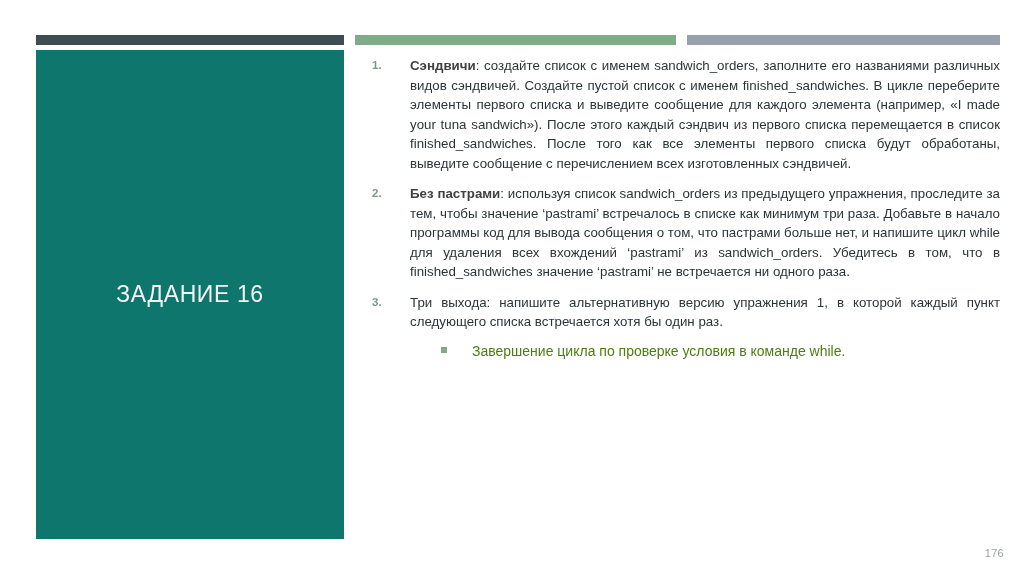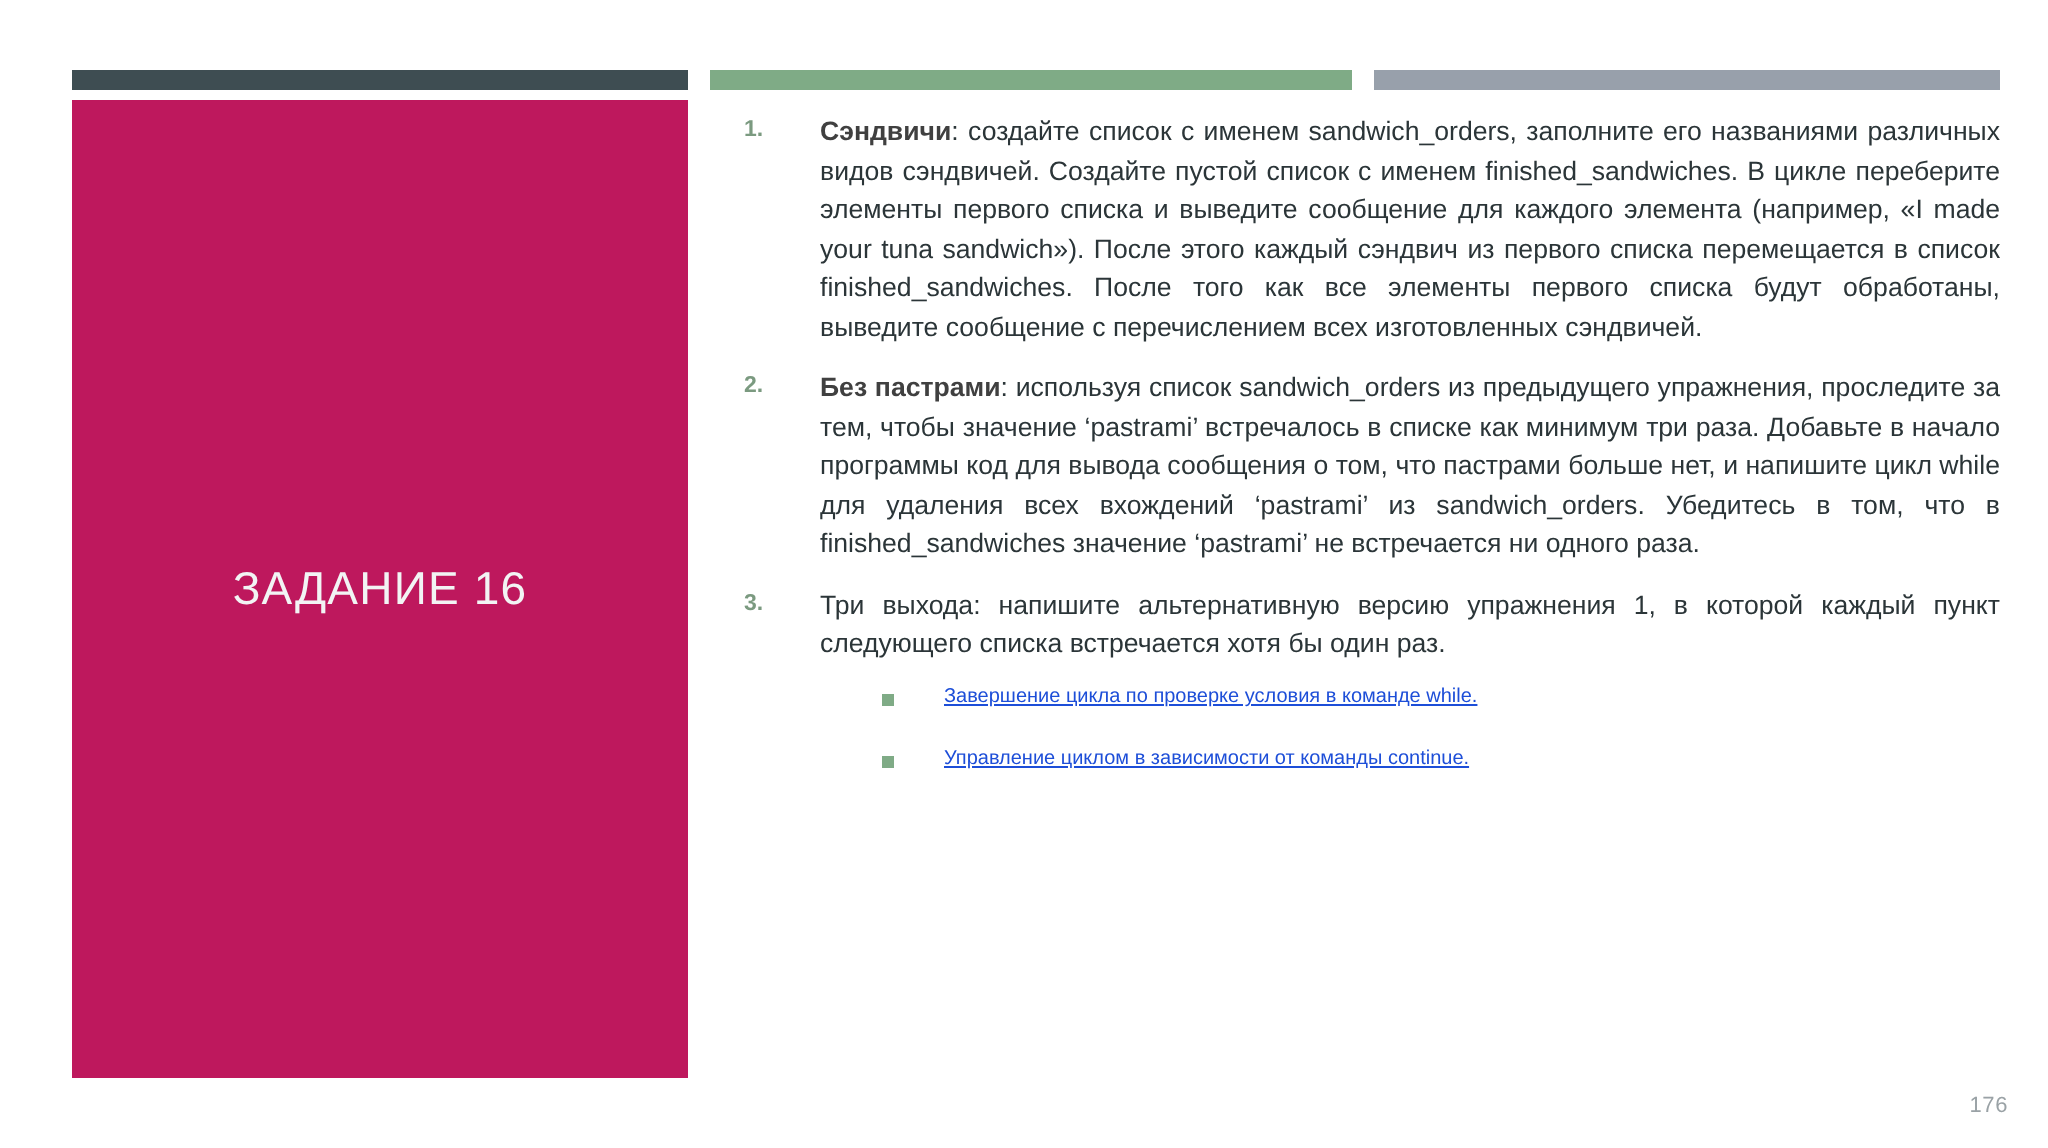--- a/index.html
+++ b/index.html
@@ -29,21 +29,21 @@
   .bar-green { left: 355px; width: 321px; background: #7fab86; }
   .bar-gray  { left: 687px; width: 313px; background: #98a0ab; }
 
   
   .title-panel {
     position: absolute;
     left: 36px;
     top: 50px;
     width: 308px;
     height: 489px;
-    background: #be185d;
+    background: #0f766e;
     display: flex;
     align-items: center;
     justify-content: center;
   }
   .title-panel .title-text {
     color: #f2f4f4;
     font-size: 23px;
     letter-spacing: 0.6px;
     font-weight: 400;
     text-align: center;
@@ -94,26 +94,25 @@
   
   ul.sub-list {
     list-style: none;
     margin: 10px 0 0 0;
     padding: 0;
   }
   li.sub-item {
     position: relative;
     padding-left: 62px;
     margin-bottom: 17px;
-    color: #1d4ed8;
-    font-size: 10px;
+    color: #4d7c0f;
+    font-size: 14px;
     line-height: 1.4;
     text-align: left;
     font-family: "Liberation Sans", sans-serif;
-    text-decoration: underline;
   }
   li.sub-item:last-child { margin-bottom: 0; }
   li.sub-item > .sq {
     position: absolute;
     left: 31px;
     top: 5px;
     width: 6px;
     height: 6px;
     background: #7fab86;
     display: block;
@@ -158,24 +157,20 @@
 
       <li class="main-item">
         <span class="marker">3.</span>
         <span>Три выхода: напишите альтернативную версию упражнения 1, в которой каждый пункт следующего списка встречается хотя бы один раз.</span>
 
         <ul class="sub-list">
           <li class="sub-item">
             <span class="sq"></span>
             <span>Завершение цикла по проверке условия в команде while.</span>
           </li>
-          <li class="sub-item">
-            <span class="sq"></span>
-            <span>Управление циклом в зависимости от команды continue.</span>
-          </li>
         </ul>
       </li>
 
     </ol>
   </div>
 
   <div class="page-number">176</div>
 
 </div>
 

